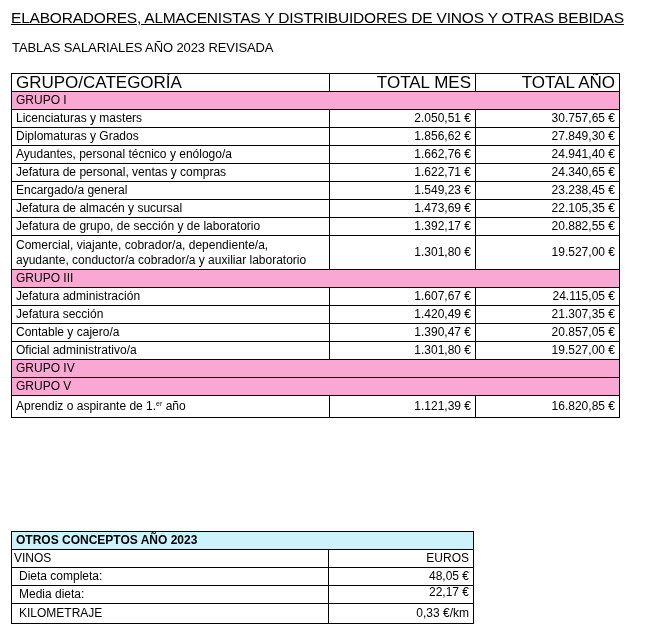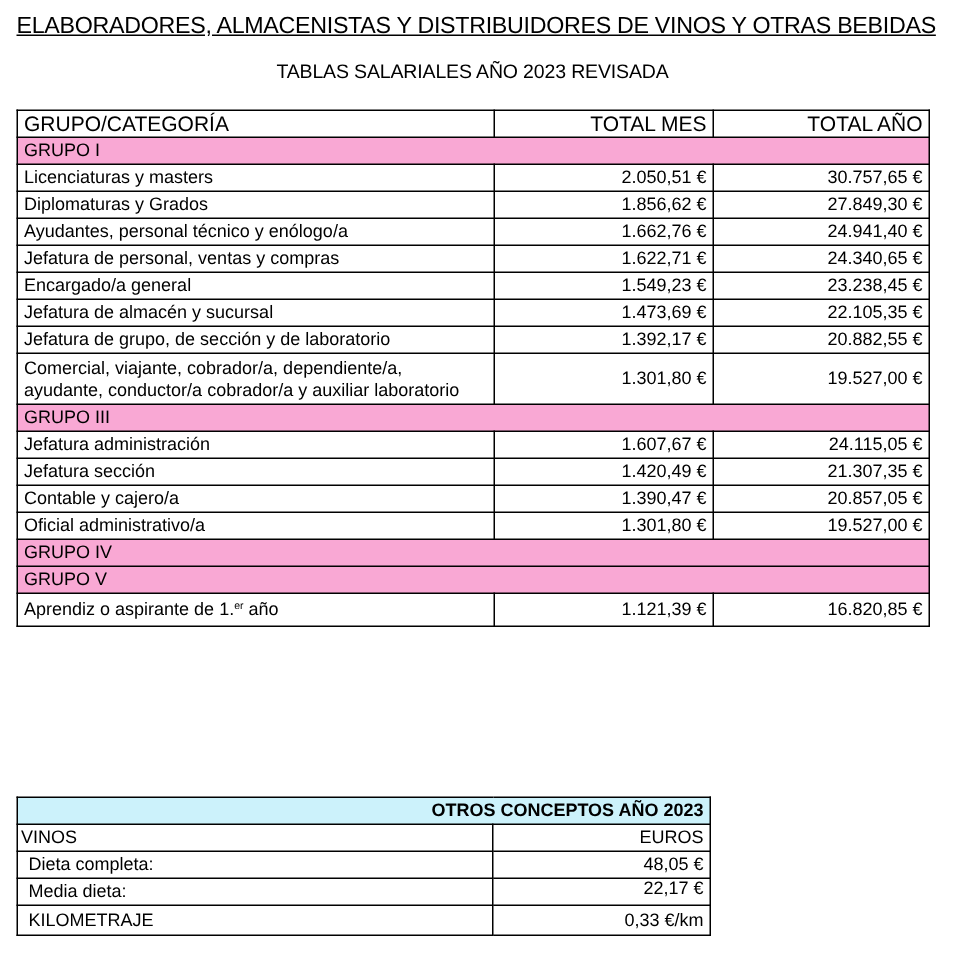--- a/index.html
+++ b/index.html
@@ -5,45 +5,45 @@
   html, body { margin: 0; padding: 0; background: #ffffff; }
   body {
     width: 650px; height: 640px; position: relative; overflow: hidden;
     font-family: "Liberation Sans", sans-serif; color: #000;
   }
   .title {
     position: absolute; left: 11px; top: 9px; width: 630px;
     font-size: 15.5px; letter-spacing: -0.2px; white-space: nowrap; text-decoration: underline;
   }
   .subtitle {
-    position: absolute; left: 0; top: 40px; width: 630px; text-align: center;
+    position: absolute; left: 12px; top: 40px; width: 630px; 
     font-size: 13px; letter-spacing: -0.1px; white-space: nowrap;
   }
   table { border-collapse: collapse; position: absolute; table-layout: fixed; }
   td { border: 1px solid #000; font-size: 12px; padding: 0 4px; line-height: 15px; vertical-align: middle; }
   #main { left: 11px; top: 73px; width: 608px; }
   #main col.c1 { width: 318px; }
   #main col.c2 { width: 146px; }
   #main col.c3 { width: 144px; }
   #main tr { height: 18px; }
   #main tr.two { height: 34px; }
   #main tr.three { height: 50px; }
   #main tr.last { height: 22px; }
-  .hdr td { font-size: 14px; }
+  .hdr td { font-size: 17px; }
   .hdr td.num { }
   .grp td { background: #f9a8d4; }
   td.num { text-align: right; white-space: nowrap; }
   sup { font-size: 7px; vertical-align: 4px; line-height: 0; }
 
   #otros { left: 11px; top: 531px; width: 462px; }
   #otros col.o1 { width: 317px; }
   #otros col.o2 { width: 145px; }
   #otros tr { height: 18px; }
   #otros tr.km { height: 20px; }
-  #otros .ohead td { background: #ccf2fb; text-align: right; font-weight: bold; font-size: 12px; }
+  #otros .ohead td { background: #ccf2fb; text-align: left; font-weight: bold; font-size: 12px; }
   #otros td.ind { padding-left: 7px; }
   #otros td.top { vertical-align: top; line-height: 13px; }
 </style>
 </head>
 <body>
 
 <div class="title">ELABORADORES, ALMACENISTAS Y DISTRIBUIDORES DE VINOS Y OTRAS BEBIDAS</div>
 <div class="subtitle">TABLAS SALARIALES AÑO 2023 REVISADA</div>
 
 <table id="main">

